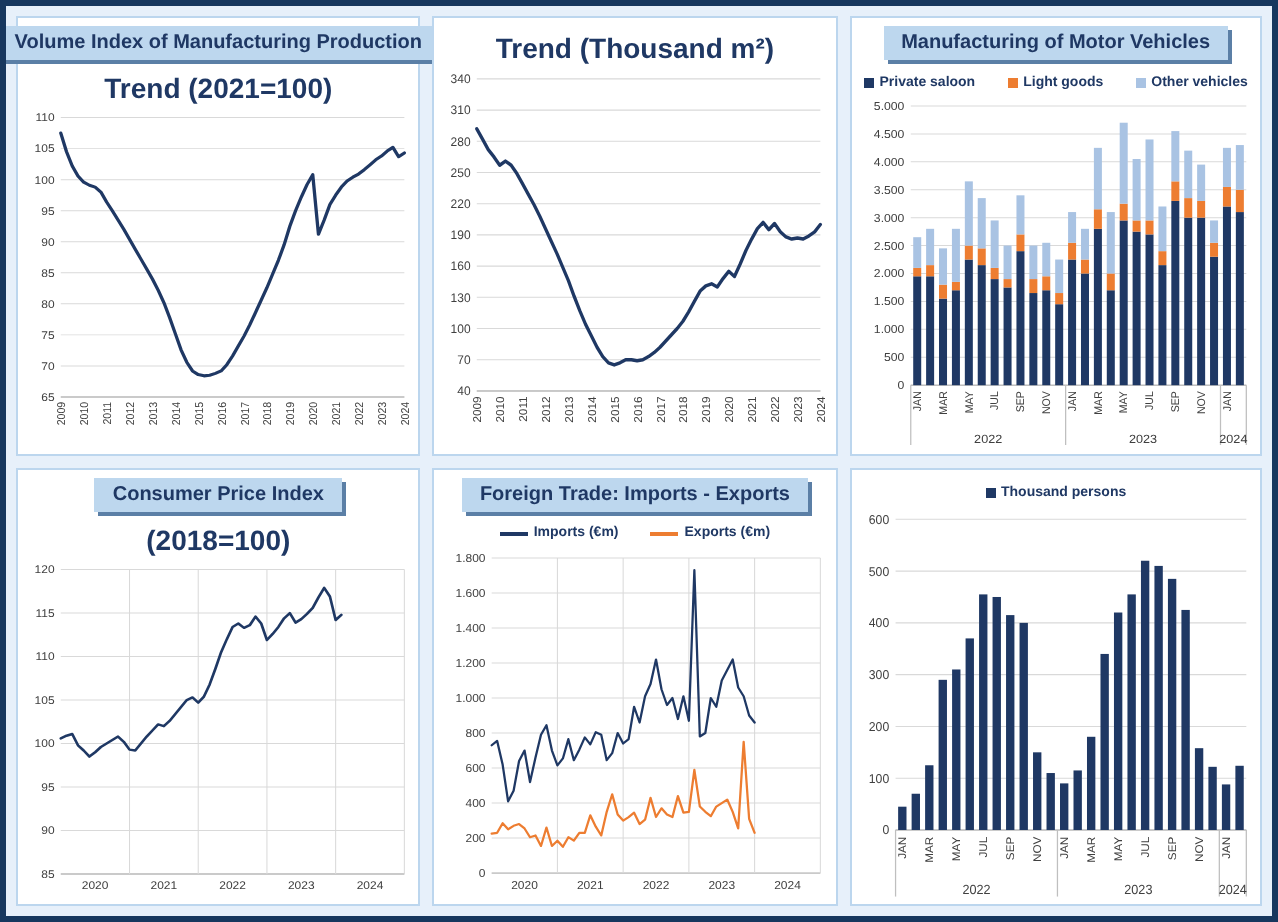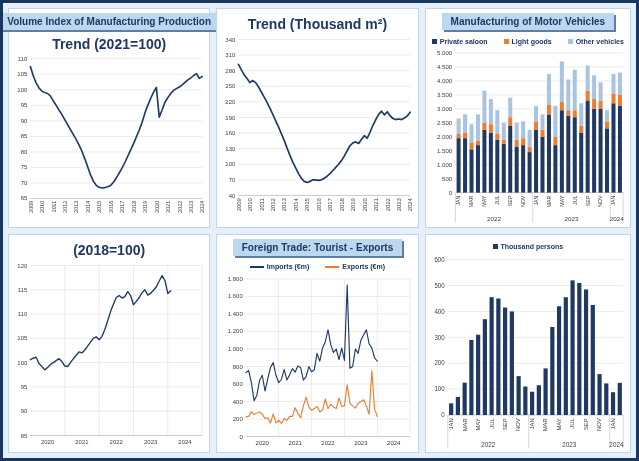--- a/index.html
+++ b/index.html
@@ -278,20 +278,21 @@
           <rect x="172.93115384615385" y="46.599999999999994" width="3.7915384615384613" height="9.800000000000004" fill="#ED7D31"></rect>
           <rect x="172.93115384615385" y="27" width="3.7915384615384613" height="19.599999999999994" fill="#A9C3E3"></rect>
           <rect x="179.04653846153846" y="59.2" width="3.7915384615384613" height="86.8" fill="#1F3864"></rect>
           <rect x="179.04653846153846" y="48" width="3.7915384615384613" height="11.200000000000003" fill="#ED7D31"></rect>
           <rect x="179.04653846153846" y="25.6" width="3.7915384615384613" height="22.4" fill="#A9C3E3"></rect>
         </svg>
       </div>
   </section>
 
   <section class="panel">
+    <div class="panel-title">Consumer Price Index</div>
     <div class="panel-sub">(2018=100)</div>
     <div class="chart-box">
         <svg viewBox="0 0 188 178" preserveAspectRatio="none">
           <line x1="17.8" y1="6" x2="184" y2="6" stroke="#D9D9D9" stroke-width="0.5"></line>
           <text x="14.8" y="8" text-anchor="end" font-size="5.8" fill="#404040">120</text>
           <line x1="17.8" y1="28.57142857142857" x2="184" y2="28.57142857142857" stroke="#D9D9D9" stroke-width="0.5"></line>
           <text x="14.8" y="30.57142857142857" text-anchor="end" font-size="5.8" fill="#404040">115</text>
           <line x1="17.8" y1="51.14285714285714" x2="184" y2="51.14285714285714" stroke="#D9D9D9" stroke-width="0.5"></line>
           <text x="14.8" y="53.14285714285714" text-anchor="end" font-size="5.8" fill="#404040">110</text>
           <line x1="17.8" y1="73.71428571428571" x2="184" y2="73.71428571428571" stroke="#D9D9D9" stroke-width="0.5"></line>
@@ -314,21 +315,21 @@
           <text x="67.66" y="172" text-anchor="middle" font-size="5.8" fill="#404040">2021</text>
           <text x="100.89999999999999" y="172" text-anchor="middle" font-size="5.8" fill="#404040">2022</text>
           <text x="134.14" y="172" text-anchor="middle" font-size="5.8" fill="#404040">2023</text>
           <text x="167.38" y="172" text-anchor="middle" font-size="5.8" fill="#404040">2024</text>
           <polyline points="17.80,93.58 20.57,92.22 23.34,91.32 26.11,97.19 28.88,99.90 31.65,103.06 34.42,100.80 37.19,98.09 39.96,96.29 42.73,94.48 45.50,92.67 48.27,95.38 51.04,99.45 53.81,99.90 56.58,96.29 59.35,92.67 62.12,89.51 64.89,86.35 67.66,87.26 70.43,84.55 73.20,80.94 75.97,77.33 78.74,73.71 81.51,72.36 84.28,75.07 87.05,71.91 89.82,65.59 92.59,57.46 95.36,48.89 98.13,42.11 100.90,35.79 103.67,33.99 106.44,36.25 109.21,34.89 111.98,30.38 114.75,33.99 117.52,42.57 120.29,39.41 123.06,35.79 125.83,31.28 128.60,28.57 131.37,33.54 134.14,31.73 136.91,29.02 139.68,25.86 142.45,20.45 145.22,15.48 147.99,19.99 150.76,32.18 153.53,29.47" fill="none" stroke="#1F3864" stroke-width="1.3" stroke-linejoin="round" stroke-linecap="round"></polyline>
         </svg>
       </div>
   </section>
 
   <section class="panel">
-    <div class="panel-title">Foreign Trade: Tourist - Exports</div>
+    <div class="panel-title">Foreign Trade: Imports - Exports</div>
     <div class="legend-row">
         <span class="legend-item">
           <span class="marker-line" style="background: rgb(31, 56, 100);"></span>
           <span>Imports (€m)</span>
         </span>
         <span class="legend-item">
           <span class="marker-line" style="background: rgb(237, 125, 49);"></span>
           <span>Exports (€m)</span>
         </span>
       </div>

